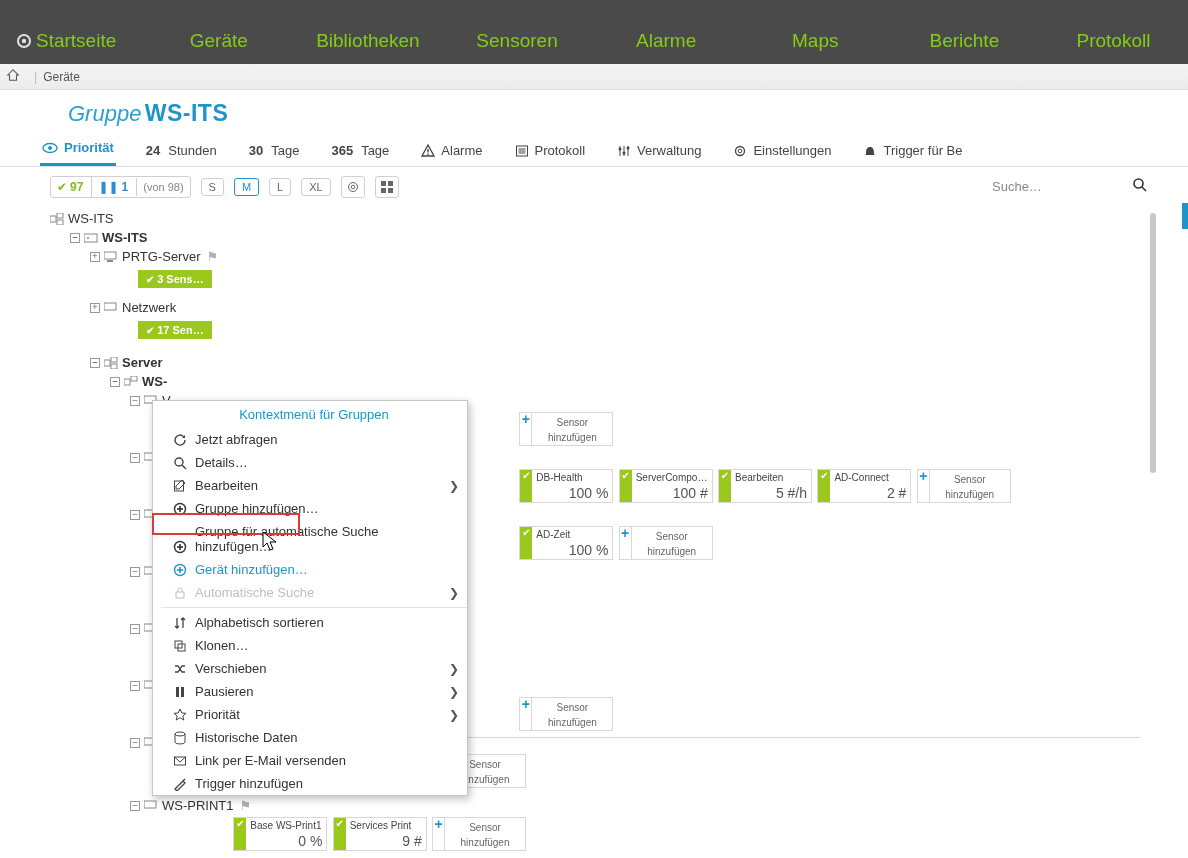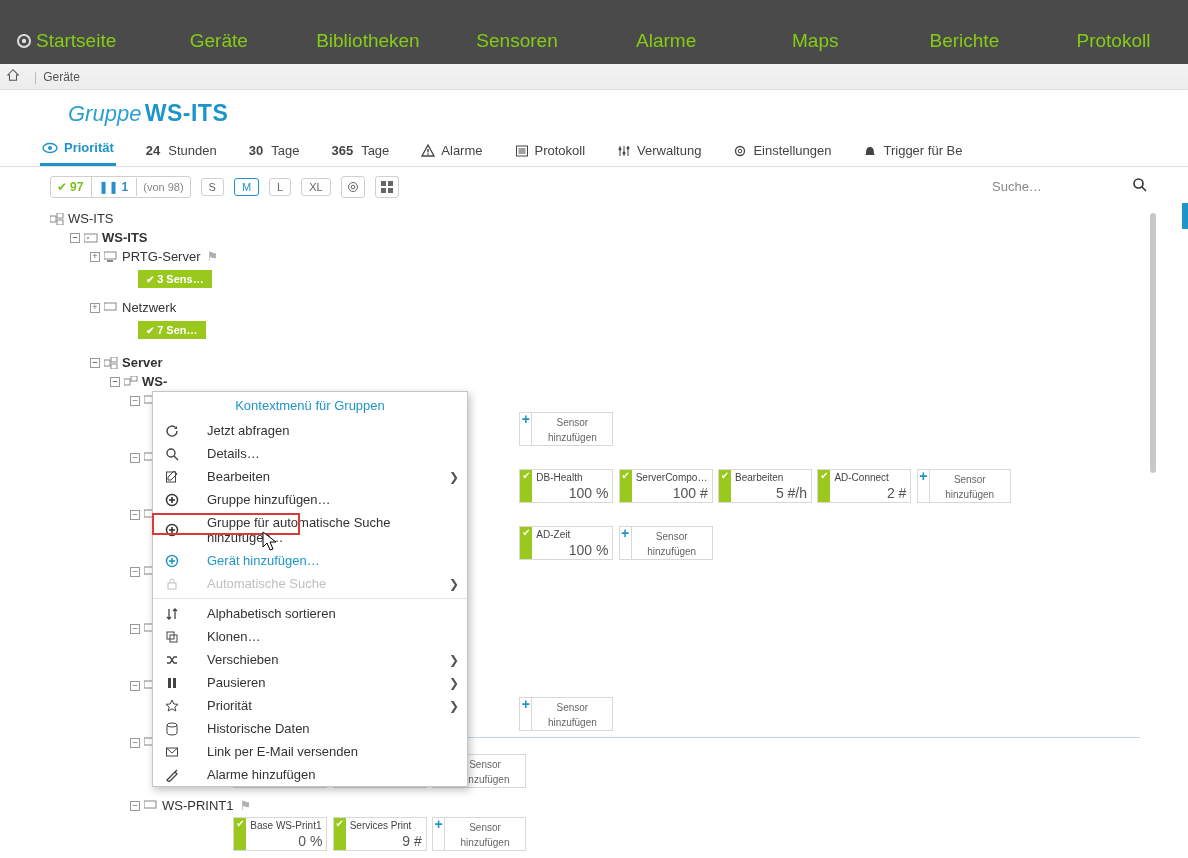--- a/index.html
+++ b/index.html
@@ -65,23 +65,23 @@
   .sensor-box .body .t { font-size:10px; line-height:11px; white-space:nowrap; overflow:hidden; text-overflow:ellipsis;}
   .sensor-box .body .v { text-align:right; font-size:14px; color:#555;}
   .sensor-box.add .bar { background:#fff; color:#1e95c9; font-weight:700; border-right:1px solid #d8d8d8; font-size:14px;}
   .sensor-box.add .body { align-items:center; justify-content:center; text-align:center; color:#666;}
   .sensor-box.add .body .t { white-space:normal; line-height:15px;}
 
   
   .ind1{margin-left:0;} .ind2{margin-left:20px;} .ind3{margin-left:40px;} .ind4{margin-left:60px;} .ind5{margin-left:80px;} .sensor-line{margin-left:126px; padding:2px 0;}
 
   
-  .ctx-menu { position:absolute; left:152px; top:391px; width:316px; background:#fff; border:1px solid #c5c5c5; box-shadow:2px 3px 8px rgba(0,0,0,.25); z-index:20; font-size:13px;}
+  .ctx-menu { position:absolute; left:152px; top:400px; width:316px; background:#fff; border:1px solid #c5c5c5; box-shadow:2px 3px 8px rgba(0,0,0,.25); z-index:20; font-size:13px;padding-left:8px;}
   .ctx-title { text-align:center; color:#1e95c9; font-size:13px; padding:6px 0 6px 0; }
-  .ctx-item { display:flex; align-items:center; gap:28px; padding:4px 10px 4px 12px; color:#333; cursor:pointer; position:relative;}
+  .ctx-item { display:flex; align-items:flex-end; gap:8px; padding:4px 10px 4px 12px; color:#333; cursor:pointer; position:relative;}
   .ctx-item.disabled { color:#bfbfbf; cursor:default;}
   .ctx-item .arrow { position:absolute; right:8px; color:#555; font-size:12px;}
   .ctx-sep { height:1px; background:#e2e2e2; margin:3px 0;}
   .ctx-item.highlight { color:#1e95c9;}
   .ctx-highlight-box { position:absolute; left:152px; top:513px; width:148px; height:22px; border:2px solid #d93a3a; z-index:21; pointer-events:none;}
   .cursor { position:absolute; left:262px; top:531px; z-index:25; pointer-events:none;}
   .thin-blue-line { position:absolute; left:300px; top:534px; right:48px; height:1px; background:#bcdcee; z-index:5;}
 
   
   .ic { display:inline-flex; width:14px; height:14px; align-items:center; justify-content:center; }
@@ -272,21 +272,21 @@
   </div>
   <div class="ind3" style="margin-left:88px;"><span class="sensor-badge">3 Sens…</span></div>
 
   <div class="tree-row ind3" style="margin-top:10px;">
     <span class="toggle">+</span>
     <svg class="icon-dev" width="14" height="12">
         <rect x="0" y="1" width="12" height="7" fill="none" stroke="#888"></rect>
       </svg>
     <span>Netzwerk</span>
   </div>
-  <div class="ind3" style="margin-left:88px;"><span class="sensor-badge">7 Sen…</span></div>
+  <div class="ind3" style="margin-left:88px;"><span class="sensor-badge">17 Sen…</span></div>
 
   <div class="tree-row ind3 bold" style="margin-top:14px;">
     <span class="toggle">–</span>
     <svg class="icon-group" width="14" height="12">
         <rect x="0" y="3" width="6" height="6" fill="none" stroke="#888"></rect>
         <rect x="7" y="0" width="6" height="5" fill="none" stroke="#888"></rect>
         <rect x="7" y="7" width="6" height="5" fill="none" stroke="#888"></rect>
       </svg>
     <span>Server</span>
   </div>
@@ -621,21 +621,21 @@
           </svg>
         </span>
         <span>Link per E-Mail versenden</span>
       </div>
       <div class="ctx-item">
         <span class="ic">
           <svg width="14" height="14" viewBox="0 0 14 14">
             <path d="M2 12 L10 4 L12 6 L4 14 Z M10 4 L12 2" fill="none" stroke="#444" stroke-width="1.3"></path>
           </svg>
         </span>
-        <span>Alarme hinzufügen</span>
+        <span>Trigger hinzufügen</span>
       </div>
     </div>
 </div>
 <div class="ctx-highlight-box"></div>
 <div class="cursor">
   <svg width="18" height="22" viewBox="0 0 18 22">
       <path d="M1 1 L1 16 L5 12 L8 19 L11 18 L8 11 L14 11 Z" fill="#fff" stroke="#000" stroke-width="1"></path>
     </svg>
 </div>
 

